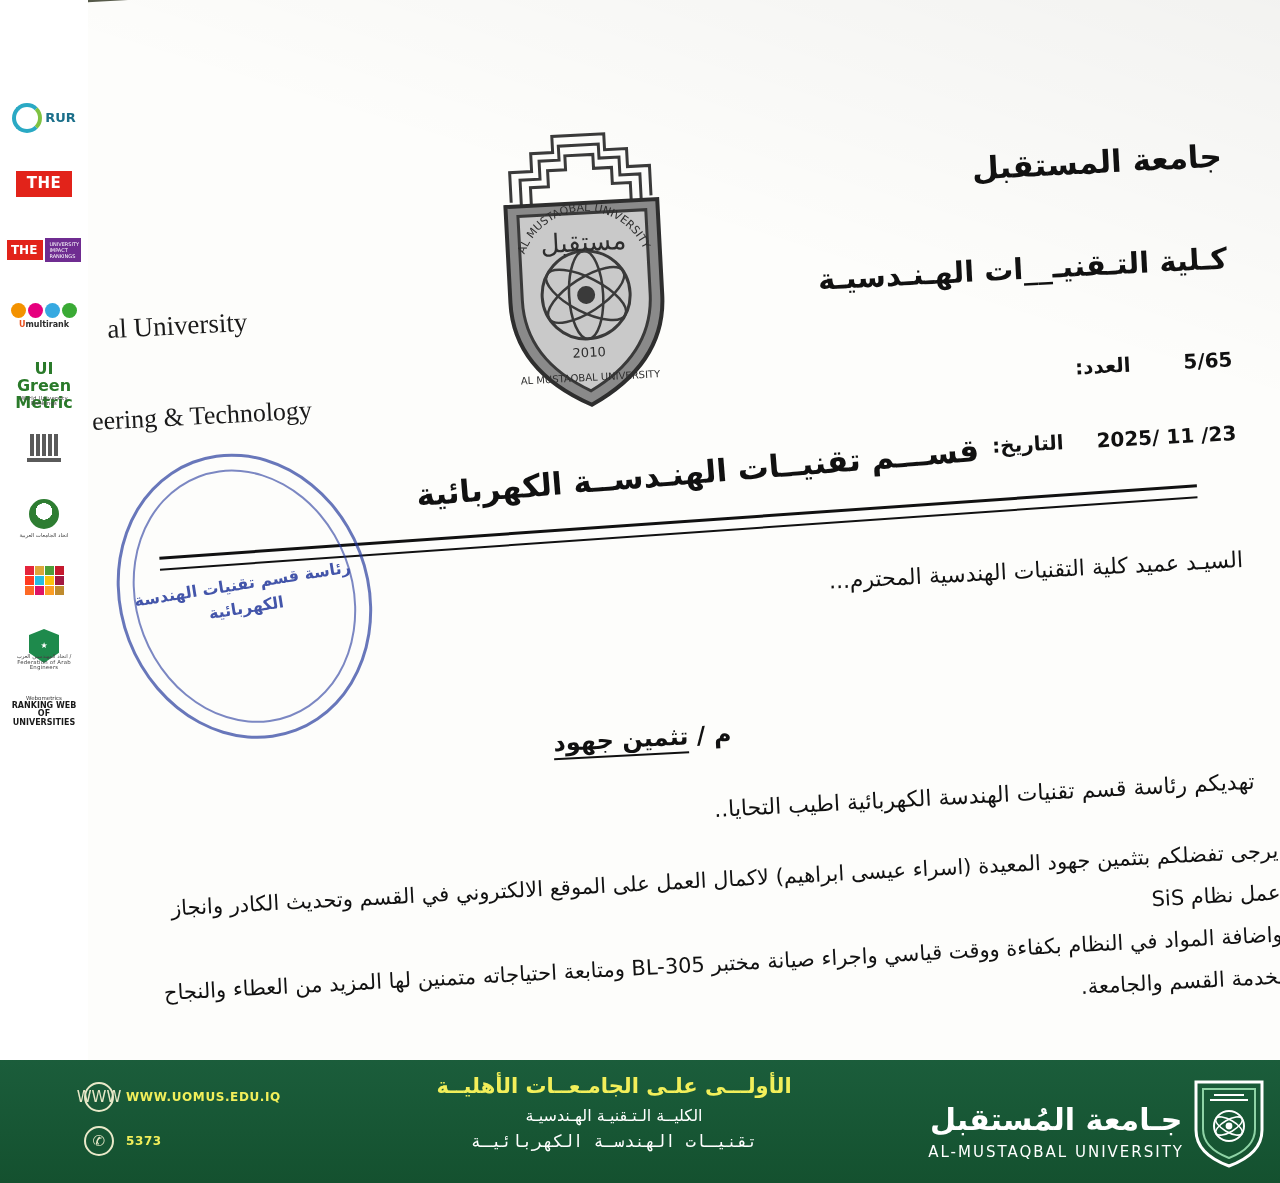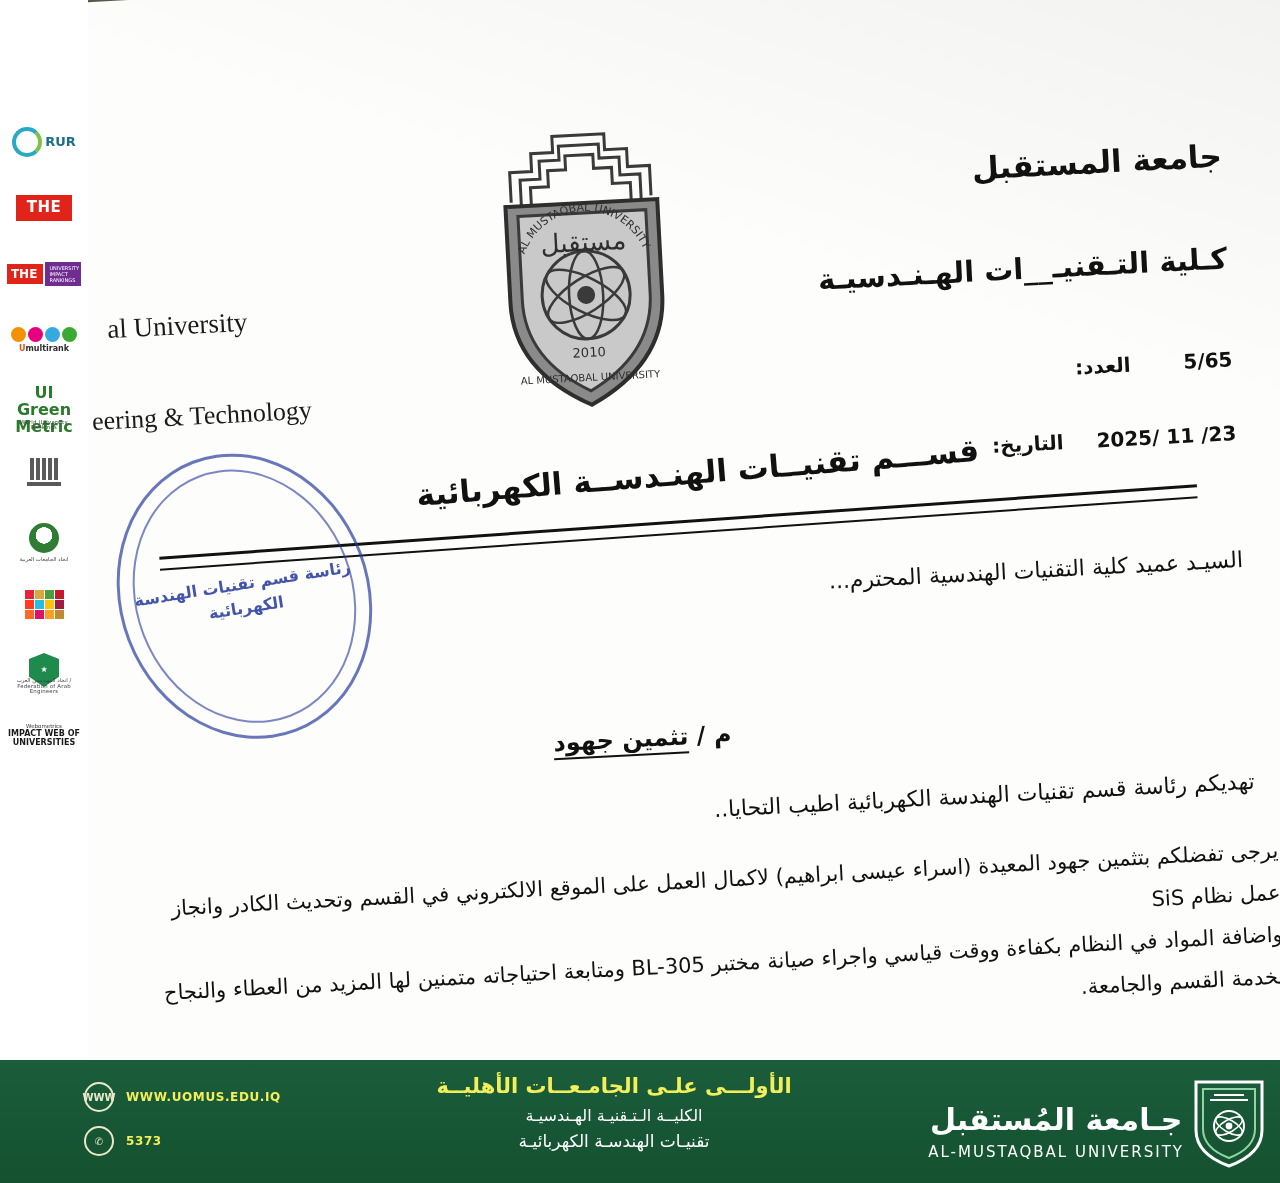--- a/index.html
+++ b/index.html
@@ -26,21 +26,21 @@
   #rail {
     position: absolute;
     left: 0;
     top: 0;
     width: 88px;
     height: 1060px;
     background: #ffffff;
     display: flex;
     flex-direction: column;
     align-items: center;
-    padding-top: 116px;
+    padding-top: 92px;
     box-sizing: border-box;
     gap: 14px;
   }
   .badge {
     width: 74px;
     height: 52px;
     display: flex;
     align-items: center;
     justify-content: center;
     position: relative;
@@ -243,30 +243,30 @@
     background: linear-gradient(180deg, #1b5d3b, #14512f);
     color:#fff;
   }
   #footer .contact {
     position:absolute; left:84px; top:22px; display:flex; flex-direction:column; gap:14px;
   }
   .cline { display:flex; align-items:center; gap:12px; }
   .cicon {
     width:30px; height:30px; border-radius:50%;
     border:2px solid #e9e9c9; display:flex; align-items:center; justify-content:center;
-    color:#e9e9c9; font-size:10px; font-weight:bold; box-sizing:border-box;
+    color:#e9e9c9; font-size:15px; font-weight:normal; box-sizing:border-box;
   }
   .ctext { color:#f2ef5a; font-weight:bold; font-size:12px; letter-spacing:.6px; }
 
   #footer .center {
     position:absolute; left:334px; top:14px; width:560px; text-align:center; direction:rtl;
   }
   #footer .center .t1 { color:#f2ef5a; font-weight:bold; font-size:21px; letter-spacing:1px; }
   #footer .center .t2 { color:#ffffff; font-size:16px; margin-top:8px; }
-  #footer .center .t3 { color:#ffffff; font-size:17px; margin-top:6px; }
+  #footer .center .t3 { color:#ffffff; font-size:17px; margin-top:6px;font-family:Liberation Mono, monospace; }
 
   #footer .brand {
     position:absolute; right:96px; top:14px; text-align:center; direction:rtl;margin-top:28px;
   }
   #footer .brand .ar { color:#ffffff; font-size:30px; font-weight:bold; }
   #footer .brand .en { color:#ffffff; font-size:15px; letter-spacing:2px; margin-top:6px; }
   #footer .crest {
     position:absolute; right:14px; top:16px; width:74px; height:92px;
   }
 </style>
@@ -340,21 +340,21 @@
       </div>
     </div>
 
     <div class="badge b-eng" style="flex-direction:column;">
       <div class="shield">★</div>
       <div class="cap">اتحاد المهندسين العرب / Federation of Arab Engineers</div>
     </div>
 
     <div class="badge b-web" style="flex-direction:column;">
       <div class="t1">Webometrics</div>
-      <div class="t2">IMPACT WEB OF UNIVERSITIES</div>
+      <div class="t2">RANKING WEB OF UNIVERSITIES</div>
     </div>
 
   </div>
 
   <div id="doc">
     <div class="photo-bg"></div>
     <div class="paper"></div>
 
     <div id="content">
 

